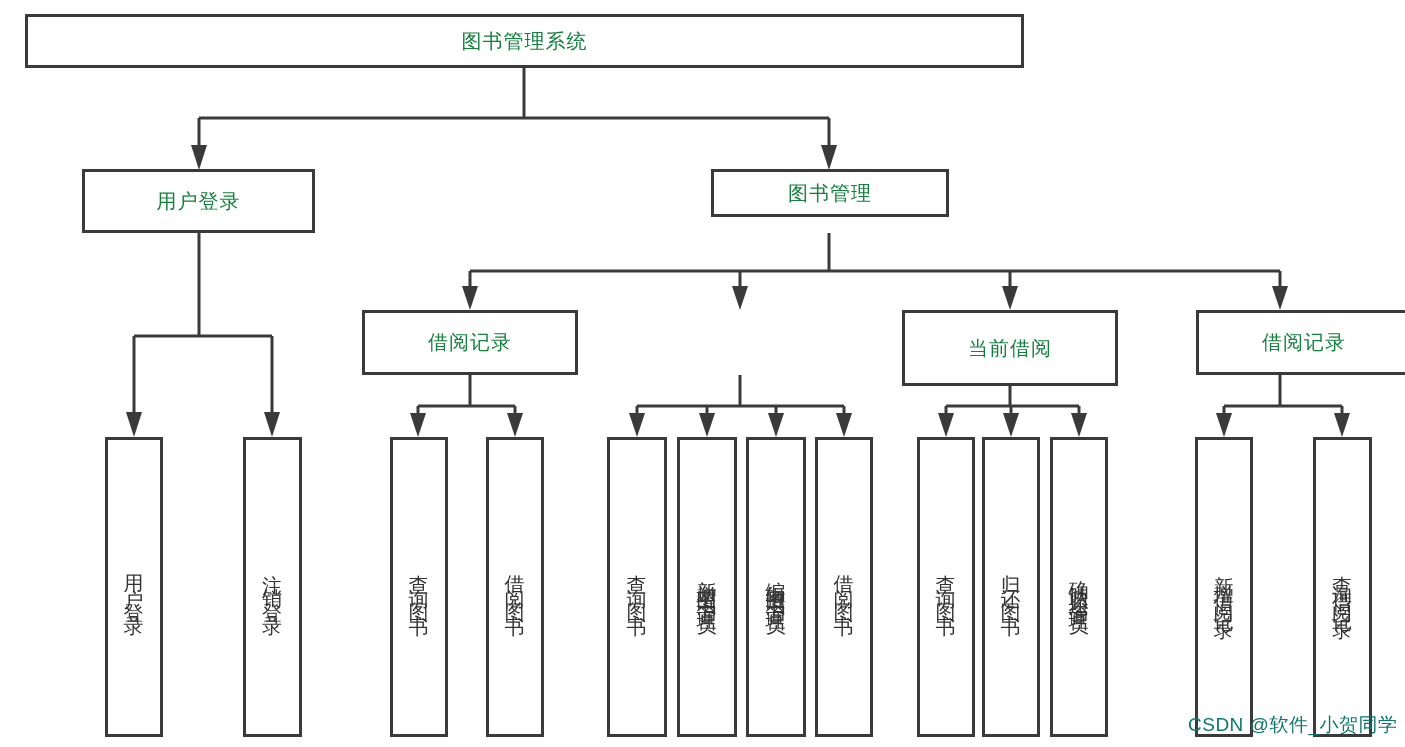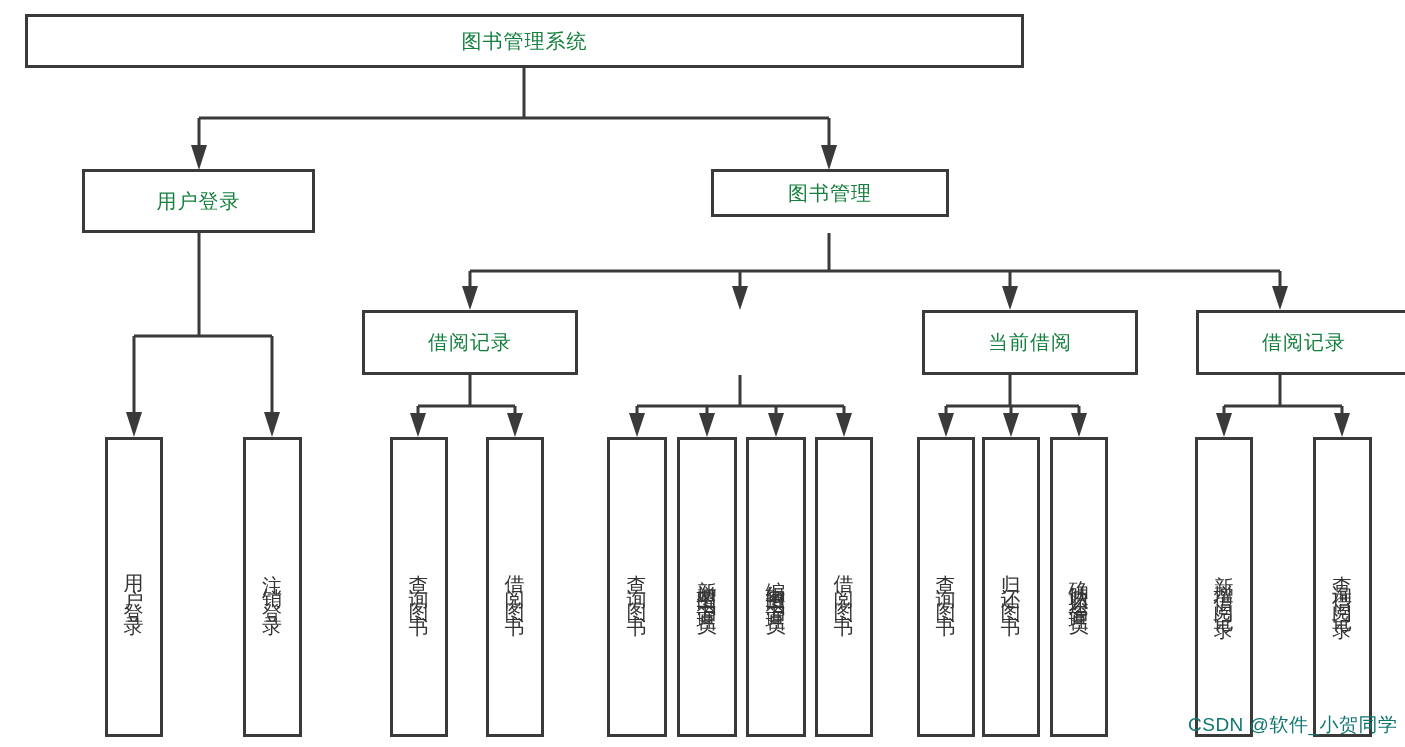--- a/index.html
+++ b/index.html
@@ -72,21 +72,21 @@
       <polygon points="1334,413 1350,413 1342,437"></polygon>
     </g>
   </svg>
 
   <div class="hbox" style="left:25px;top:14px;width:999px;height:54px;">图书管理系统</div>
 
   <div class="hbox" style="left:82px;top:169px;width:233px;height:64px;">用户登录</div>
   <div class="hbox" style="left:711px;top:169px;width:238px;height:48px;">图书管理</div>
 
   <div class="hbox" style="left:362px;top:310px;width:216px;height:65px;">借阅记录</div>
-  <div class="hbox" style="left:902px;top:310px;width:216px;height:65px;margin-left:20px;">当前借阅</div>
+  <div class="hbox" style="left:902px;top:310px;width:216px;height:76px;">当前借阅</div>
   <div class="hbox" style="left:1172px;top:310px;width:216px;height:65px;margin-left:24px;">借阅记录</div>
 
   <div class="vbox" style="left:105px;width:58px;">
     <span class="vtext">用户登录</span>
   </div>
   <div class="vbox" style="left:243px;width:59px;">
     <span class="vtext">注销登录</span>
   </div>
 
   <div class="vbox" style="left:390px;width:58px;">

